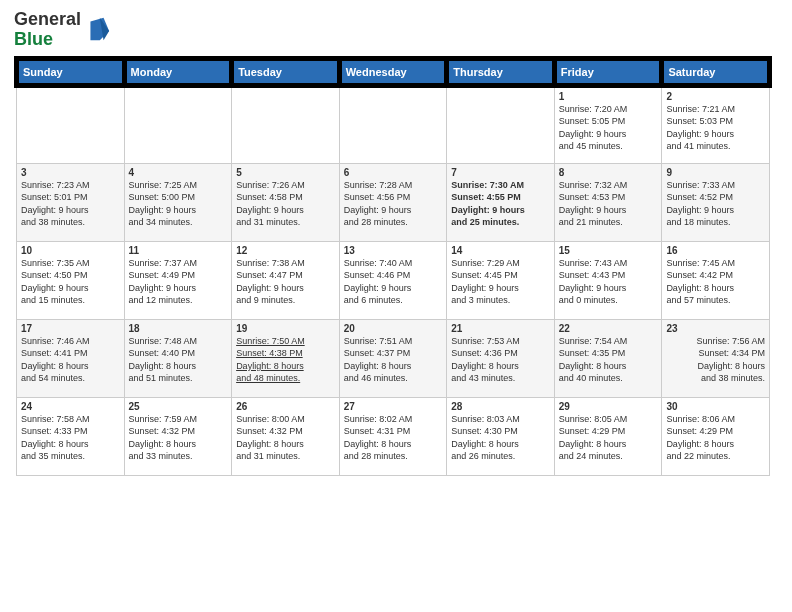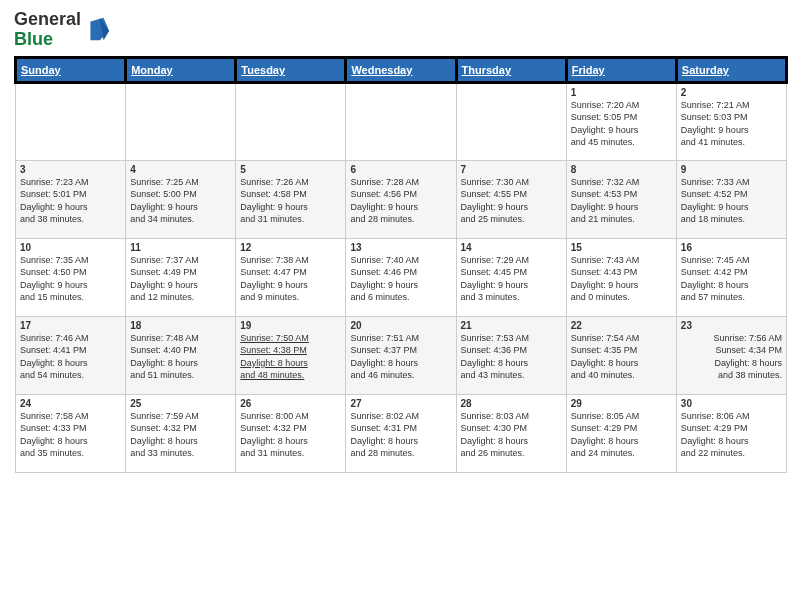--- a/index.html
+++ b/index.html
@@ -6,21 +6,21 @@
     body {
       font-family: Arial, sans-serif;
       background: #fff;
       width: 792px;
       height: 612px;
       overflow: hidden;
     }
     .page {
       width: 792px;
       height: 612px;
-      padding: 10px 4px 10px 14px;
+      padding: 10px 20px 10px 14px;
     }
     .header {
       display: flex;
       justify-content: space-between;
       align-items: flex-start;
       margin-bottom: 6px;
     }
     .logo {
       display: flex;
       align-items: center;
@@ -55,22 +55,21 @@
       border-collapse: collapse;
       table-layout: fixed;
     }
     .calendar th {
       background: #2a6db5;
       color: #fff;
       font-size: 11px;
       font-weight: bold;
       padding: 5px 4px;
       text-align: left;
-      border: 3px solid #000000;
-      text-decoration: underline;
+      border: 5px solid #000000;
     }
     .calendar td {
       vertical-align: top;
       border: 1px solid #ccc;
       padding: 3px 4px;
       font-size: 9.2px;
       color: #333;
       background: #fff;
       height: 78px;
     }
@@ -175,21 +174,21 @@
           </td>
           <td>
             <span class="day-num">6</span>
             <div class="day-info" style="white-space: pre-line;">Sunrise: 7:28 AM
 Sunset: 4:56 PM
 Daylight: 9 hours
 and 28 minutes.</div>
           </td>
           <td>
             <span class="day-num">7</span>
-            <div class="day-info" style="white-space: pre-line;">Sunrise: 7:30 AM
+            <div class="day-info" style="white-space: pre-line; font-weight: bold;">Sunrise: 7:30 AM
 Sunset: 4:55 PM
 Daylight: 9 hours
 and 25 minutes.</div>
           </td>
           <td>
             <span class="day-num">8</span>
             <div class="day-info" style="white-space: pre-line;">Sunrise: 7:32 AM
 Sunset: 4:53 PM
 Daylight: 9 hours
 and 21 minutes.</div>

